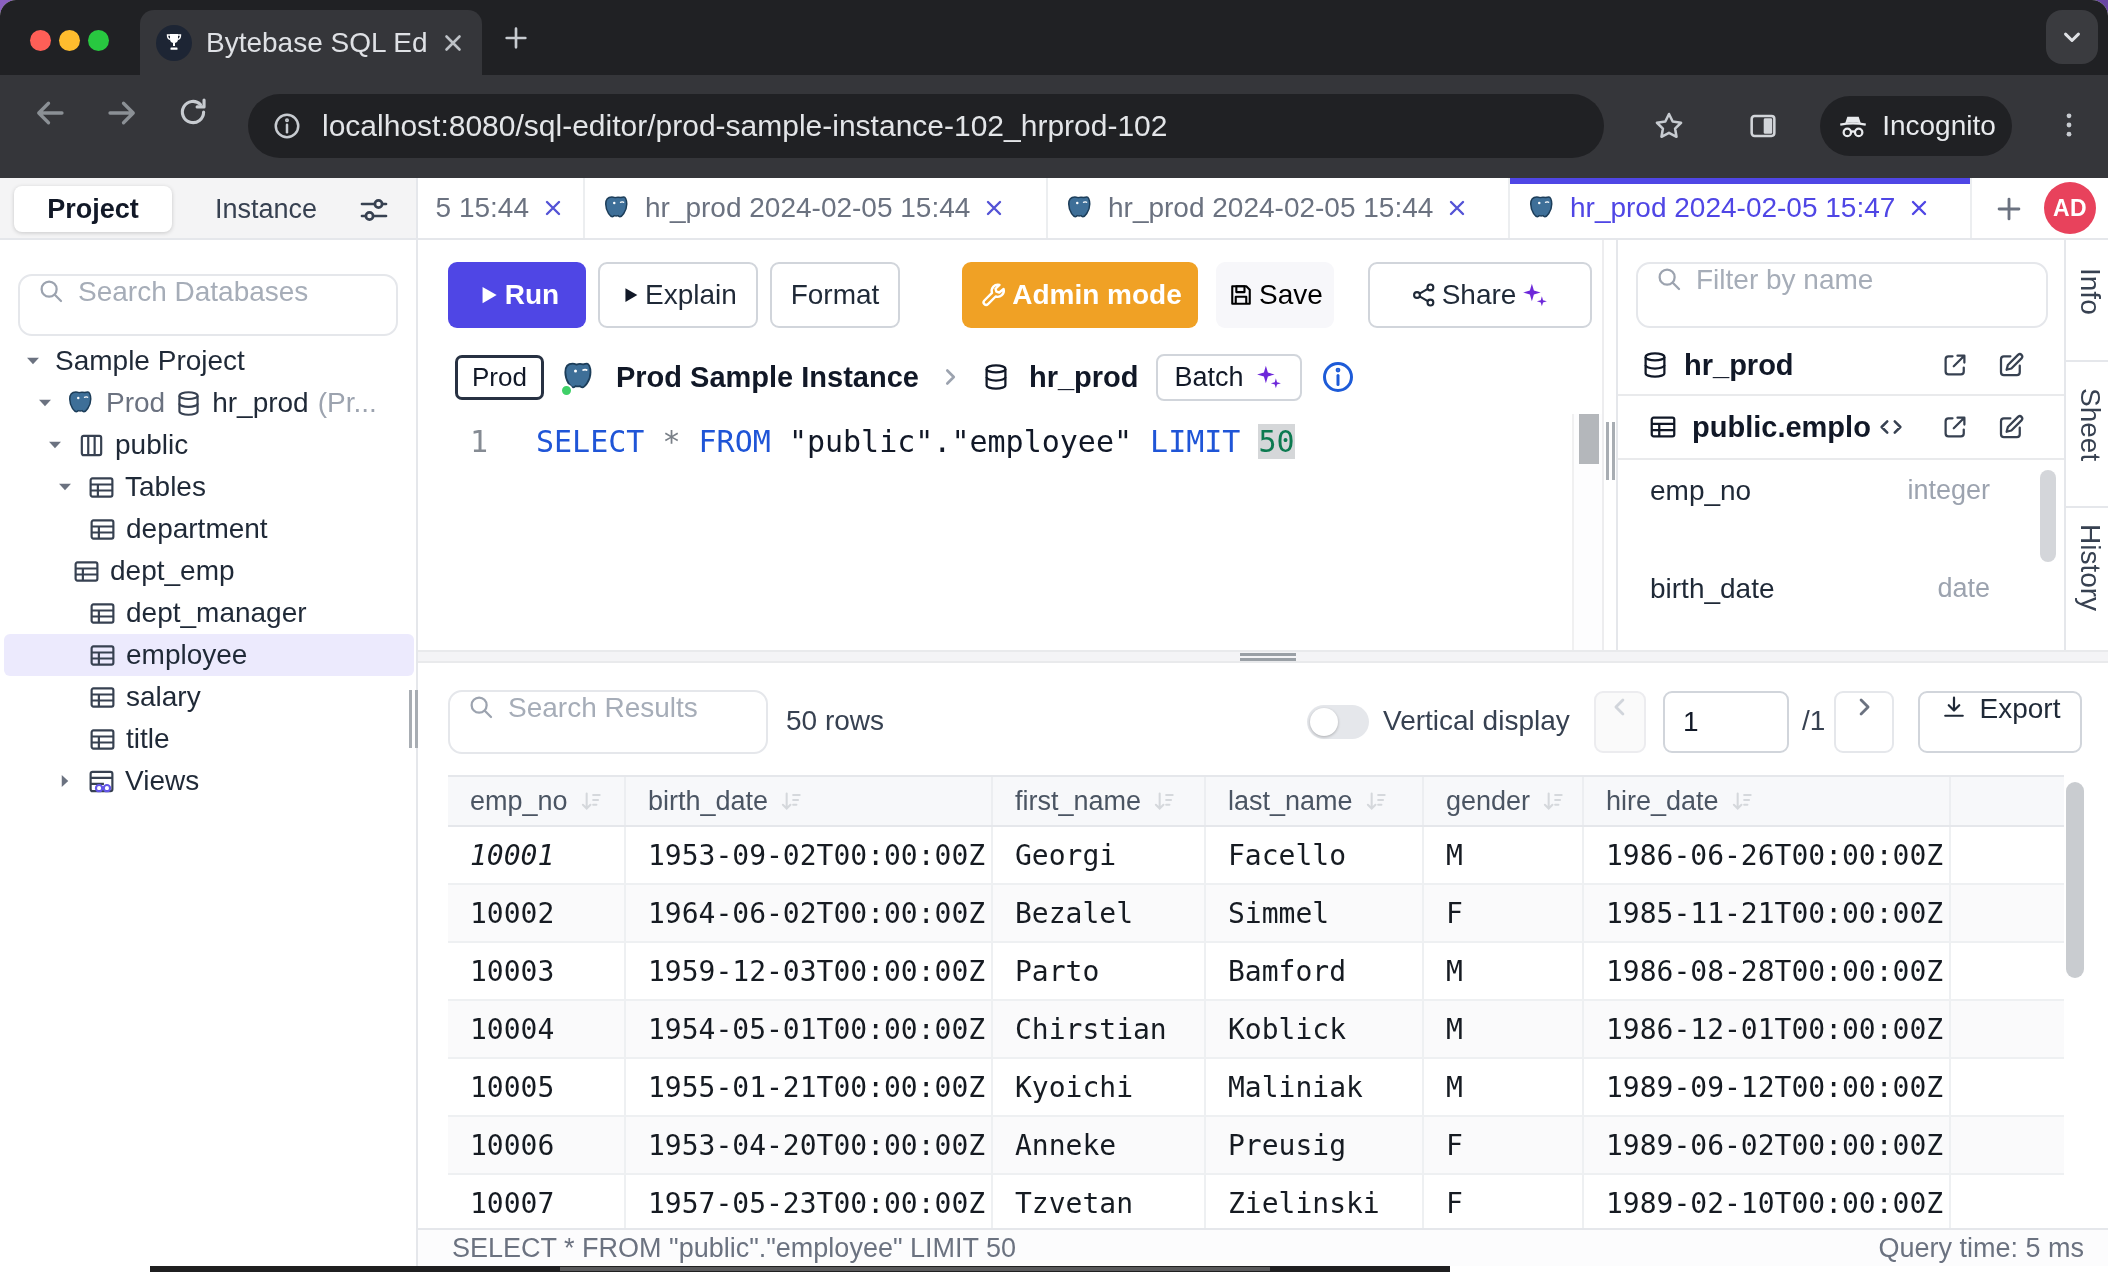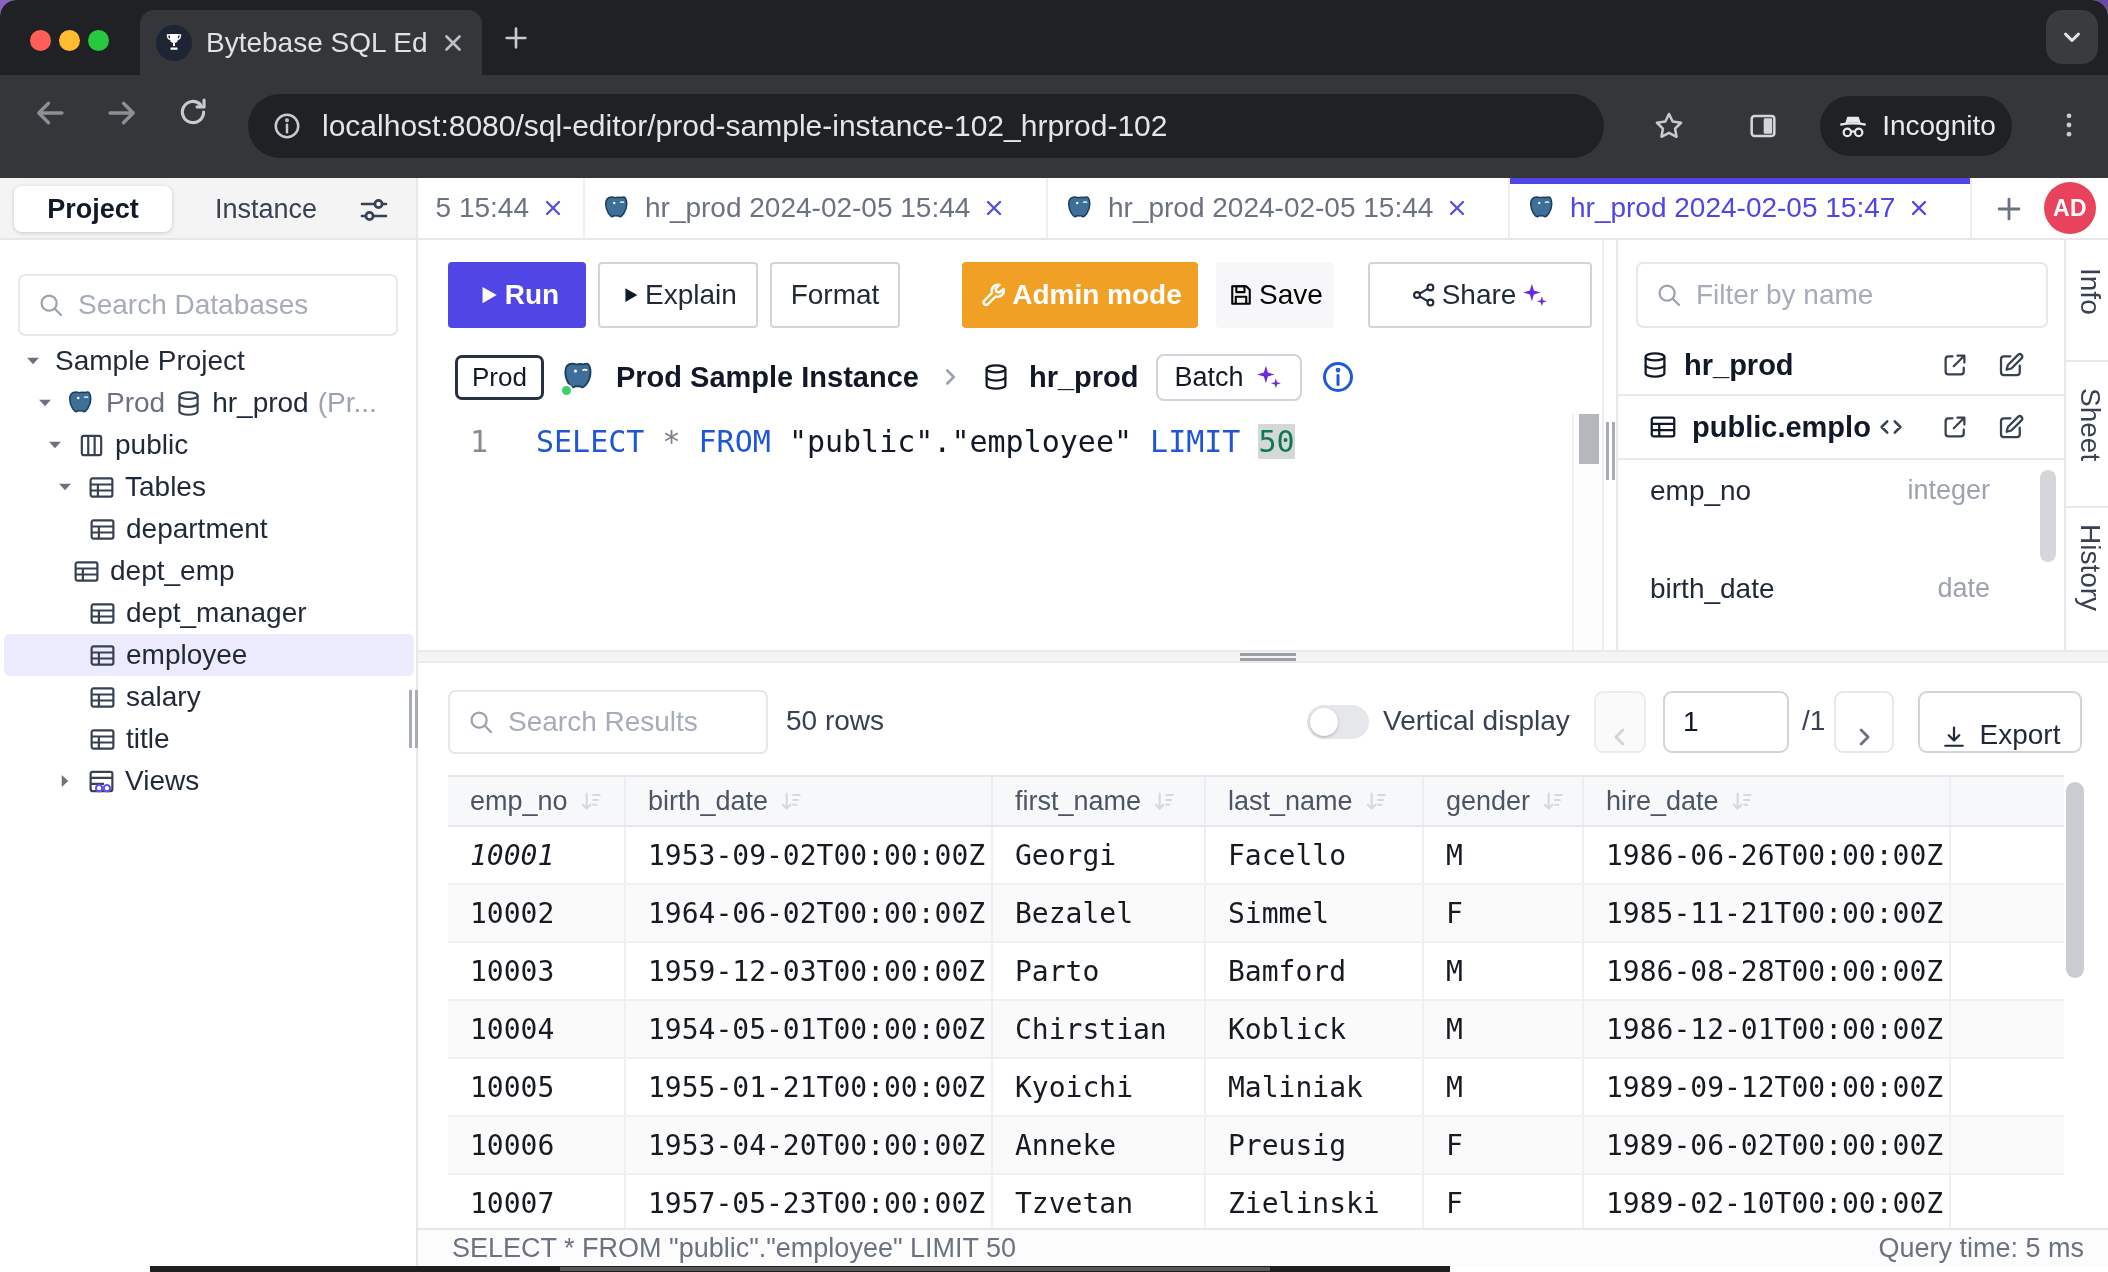--- a/index.html
+++ b/index.html
@@ -29,31 +29,31 @@
   .seg-plain { position:absolute; left:196px; top:0; height:62px; width:140px; display:flex; align-items:center; justify-content:center; font-size:27px; color:#374151; }
 
   .etabs { position:absolute; left:418px; top:178px; width:1690px; height:62px; background:#fff; border-bottom:2px solid #e5e7eb; display:flex; align-items:stretch; }
   .etab { position:relative; display:flex; align-items:center; gap:12px; padding:0 18px; border-right:2px solid #eceef0; font-size:28px; color:#6b7280; white-space:nowrap; overflow:hidden; flex:none; }
   .etab.active { color:#4f46e5; }
   .etab.active::before { content:""; position:absolute; left:0; top:0; width:100%; height:6px; background:#4f46e5; }
   .etab .xic { color:#5453d6; }
   .avatar { width:52px; height:52px; border-radius:50%; background:#e8425c; color:#fff; font-size:23px; font-weight:700; display:flex; align-items:center; justify-content:center; letter-spacing:.5px; align-self:center; }
 
   .sidebar { position:absolute; left:0; top:240px; width:418px; height:1026px; background:#fff; border-right:2px solid #e5e7eb; overflow:hidden; }
-  .sinput { position:absolute; display:flex; align-items:center; gap:12px; border:2px solid #e5e7eb; border-radius:7px; background:#fff; padding:0 16px; }
+  .sinput { position:absolute; display:flex; align-items:flex-start; gap:12px; border:2px solid #e5e7eb; border-radius:14px; background:#fff; padding:0 16px; }
   .sinput input { border:none; outline:none; font-size:28px; color:#374151; width:100%; font-family:"Liberation Sans",sans-serif; background:transparent; }
   .sinput input::placeholder { color:#a6adb8; }
   .trow { display:flex; align-items:center; height:42px; gap:9px; font-size:28px; color:#1f2937; white-space:nowrap; }
   .trow .muted { color:#6b7280; }
   .trow .faint { color:#9ca3af; }
   .trow.sel { background:#eceafd; border-radius:6px; margin:0 4px; }
   .caret { width:26px; height:26px; color:#6b7280; flex:none; }
   .ticon { width:29px; height:29px; color:#374151; flex:none; }
 
-  .btn { position:absolute; height:66px; display:flex; align-items:center; justify-content:center; gap:4px; border-radius:4px; font-size:28px; background:#fff; border:2px solid #d1d5db; color:#1f2937; }
+  .btn { position:absolute; height:66px; display:flex; align-items:center; justify-content:center; gap:4px; border-radius:9px; font-size:28px; background:#fff; border:2px solid #d1d5db; color:#1f2937; }
   .btn.primary { background:#4f46e5; border:none; color:#fff; font-weight:700; }
   .btn.admin { background:#f0a125; border:none; color:#fff; font-weight:700;align-items:center; }
   .btn.ghost { background:#f7f7fa; border:none; color:#000000; }
 
   .crumb { position:absolute; display:flex; align-items:center; font-size:29px; color:#111827; }
   .envchip { border:3px solid #273142; border-radius:7px; padding:4px 14px; font-size:26px; color:#111827; }
 
   .codeline { position:absolute; font-family:"DejaVu Sans Mono",monospace; font-size:30px; white-space:pre; }
   .tok-keyword { color:#1f55d7; }
   .tok-operator { color:#7a8088; }
@@ -83,21 +83,21 @@
   .rt-tr { display:flex; height:58px; border-bottom:2px solid #eef0f2; }
   .rt-tr:nth-child(even) { background:#fafafb; }
   .rt-td { display:flex; align-items:center; padding-left:22px; font-family:"DejaVu Sans Mono",monospace; font-size:28px; color:#161b22; border-right:2px solid #eef0f2; flex:none; overflow:hidden; white-space:nowrap; }
   .rt-td:last-child { border-right:none; }
 
   .statusbar { position:absolute; left:418px; top:1228px; width:1690px; height:38px; background:#fcfcfd; border-top:2px solid #e5e7eb; display:flex; align-items:center; font-size:27px; color:#6b7280; }
 
   .toggle { position:absolute; width:62px; height:34px; border-radius:17px; background:#e5e7eb; }
   .toggle .knob { position:absolute; left:3px; top:3px; width:28px; height:28px; border-radius:50%; background:#fff; box-shadow:0 1px 3px rgba(0,0,0,.25); }
 
-  .pagebtn { position:absolute; height:62px; border-radius:9px; display:flex; align-items:flex-end; justify-content:center; }
+  .pagebtn { position:absolute; height:62px; border-radius:9px; display:flex; align-items:flex-start; justify-content:center; }
   input.pageinput { position:absolute; height:62px; border:2px solid #d1d5db; border-radius:9px; font-size:28px; color:#111827; padding-left:18px; outline:none; font-family:"Liberation Sans",sans-serif; }
 
   .deskstrip { position:absolute; left:0; top:1266px; width:2108px; height:6px; background:#fff; }
 </style>
 </head>
 <body>
 
 <svg width="0" height="0" style="position:absolute">
   <defs>
     <symbol id="i-search" viewBox="0 0 24 24" fill="none" stroke="currentColor" stroke-width="1.8" stroke-linecap="round">

